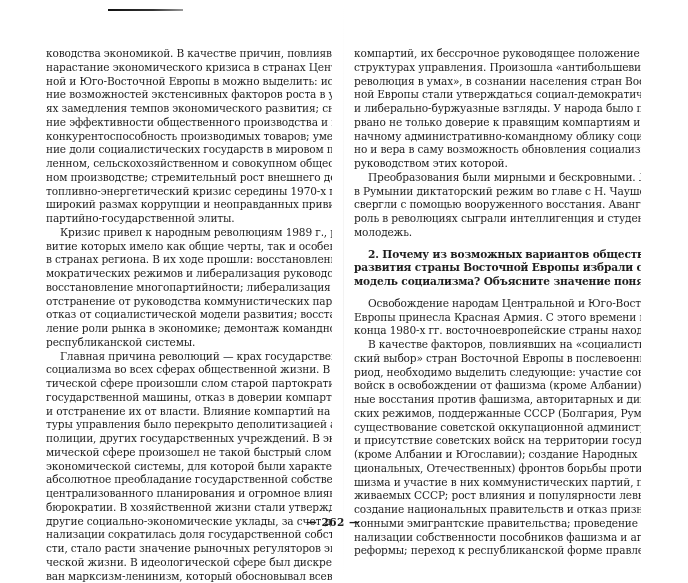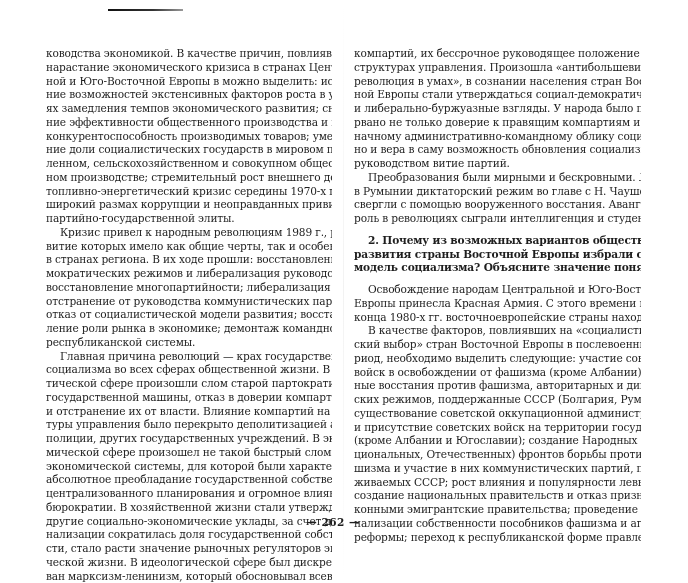--- a/index.html
+++ b/index.html
@@ -84,27 +84,28 @@
   <div class="text" id="right-text">
       <div>
         <span class="line">компартий, их бессрочное руководящее положение во всех</span>
         <span class="line">структурах управления. Произошла «антибольшевистская</span>
         <span class="line">революция в умах», в сознании населения стран Восточ-</span>
         <span class="line">ной Европы стали утверждаться социал-демократические</span>
         <span class="line">и либерально-буржуазные взгляды. У народа было подо-</span>
         <span class="line">рвано не только доверие к правящим компартиям и одноз-</span>
         <span class="line">начному административно-командному облику социализма,</span>
         <span class="line">но и вера в саму возможность обновления социализма под</span>
-        <span class="line last">руководством витие партий.</span>
+        <span class="line last">руководством этих которой.</span>
       </div>
       <div>
         <span class="line indent">Преобразования были мирными и бескровными. Лишь</span>
         <span class="line">в Румынии диктаторский режим во главе с Н. Чаушеску</span>
         <span class="line">свергли с помощью вооруженного восстания. Авангардную</span>
         <span class="line">роль в революциях сыграли интеллигенция и студенческая</span>
+        <span class="line last">молодежь.</span>
       </div>
       <span class="gap"></span>
       <div class="q">
         <span class="line indent">2. Почему из возможных вариантов общественного</span>
         <span class="line">развития страны Восточной Европы избрали советскую</span>
         <span class="line">модель социализма? Объясните значение понятия «совет-</span>
       </div>
       <span class="gap"></span>
       <div>
         <span class="line indent">Освобождение народам Центральной и Юго-Восточной</span>

